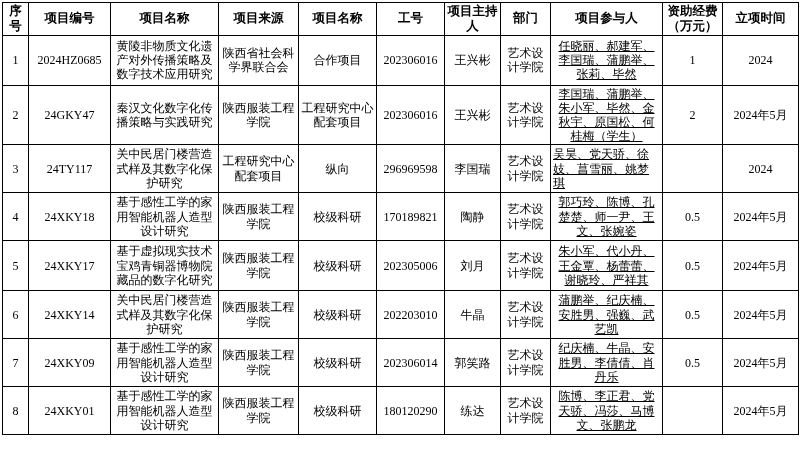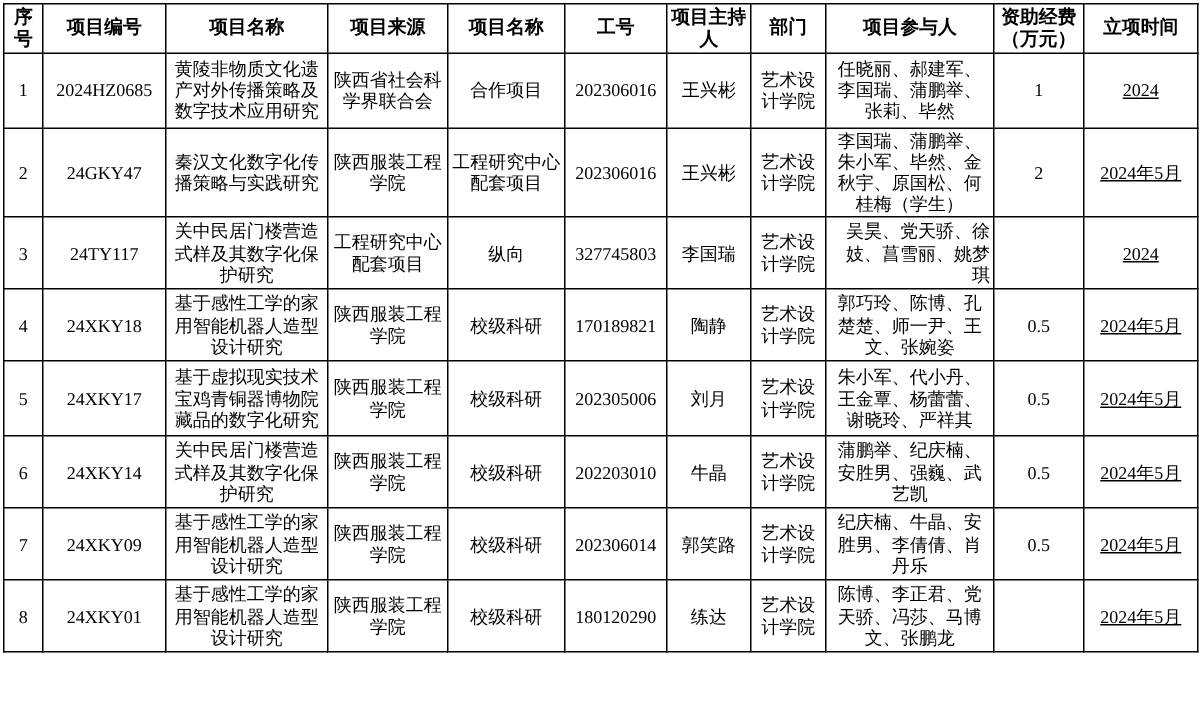--- a/index.html
+++ b/index.html
@@ -53,23 +53,23 @@
   col.c6 { width: 56px; }
   col.c7 { width: 50px; }
   col.c8 { width: 112px; }
   col.c9 { width: 60px; }
   col.c10 { width: 76px; }
 
   .cell-seq { font-size: 12px; }
   .cell-code { font-size: 12.5px; }
   .cell-name { text-align: center; }
   .cell-num { font-size: 12.5px; }
-  .cell-date { font-size: 12.5px; text-decoration: underline; }
-  .cell-people { text-align: left; padding-left: 3px; padding-right: 3px; }
-  .cell-people.center { text-align: right; }
+  .cell-date { font-size: 12.5px; }
+  .cell-people { text-align: left; padding-left: 3px; padding-right: 3px; text-decoration: underline; }
+  .cell-people.center { text-align: left; }
 </style>
 </head>
 <body>
 
 <div id="sheet">
   <table class="grid">
     <colgroup>
       <col class="c0">
         <col class="c1">
         <col class="c2">
@@ -123,21 +123,21 @@
         <td class="cell-people">李国瑞、蒲鹏举、朱小军、毕然、金秋宇、原国松、何桂梅（学生）</td>
         <td class="cell-num">2</td>
         <td class="cell-date">2024年5月</td>
       </tr>
       <tr style="height:48px">
         <td class="cell-seq">3</td>
         <td class="cell-code">24TY117</td>
         <td class="cell-name">关中民居门楼营造式样及其数字化保护研究</td>
         <td>工程研究中心配套项目</td>
         <td>纵向</td>
-        <td class="cell-num">327745803</td>
+        <td class="cell-num">296969598</td>
         <td>李国瑞</td>
         <td>艺术设计学院</td>
         <td class="cell-people center">吴昊、党天骄、徐妓、菖雪丽、姚梦琪</td>
         <td class="cell-num"></td>
         <td class="cell-date">2024</td>
       </tr>
       <tr style="height:48px">
         <td class="cell-seq">4</td>
         <td class="cell-code">24XKY18</td>
         <td class="cell-name">基于感性工学的家用智能机器人造型设计研究</td>

